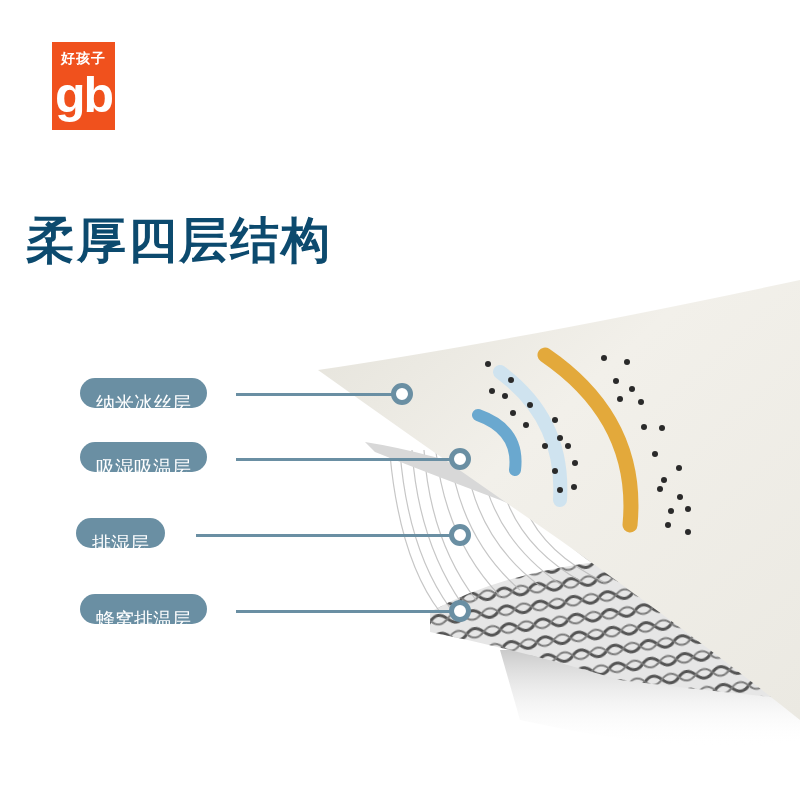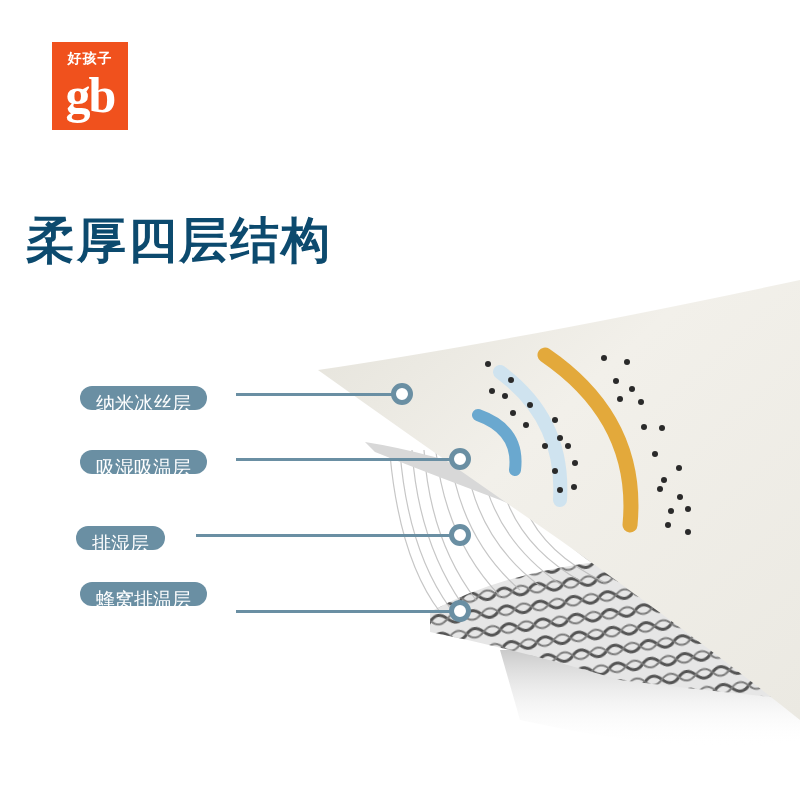--- a/index.html
+++ b/index.html
@@ -1,34 +1,34 @@
 <!DOCTYPE html>
 <html><head>
 <meta charset="utf-8">
 <style>
   * { margin: 0; padding: 0; box-sizing: border-box; }
   html, body { width: 800px; height: 800px; background: #ffffff; overflow: hidden; }
   body { position: relative; font-family: "DejaVu Sans", "Liberation Sans", sans-serif; }
 
   .logo {
-    position: absolute; left: 52px; top: 42px; width: 76px; height: 88px;
+    position: absolute; left: 52px; top: 42px; width: 63px; height: 88px;
     background: #f0511d; color: #fff; text-align: center;
   }
   .logo-cn { display: block; font-size: 14px; font-weight: bold; margin-top: 8px; letter-spacing: 1px; }
-  .logo-gb { display: block; font-size: 50px; font-weight: bold; line-height: 50px; margin-top: 2px; letter-spacing: -2px; font-family: Liberation Serif, serif; }
+  .logo-gb { display: block; font-size: 50px; font-weight: bold; line-height: 50px; margin-top: 2px; letter-spacing: -2px; font-family: Liberation Sans, sans-serif; }
 
   .headline { position: absolute; left: 26px; top: 212px; color: #0c4a6e; }
   .headline-line { display: block; font-size: 49px; font-weight: bold; line-height: 58px; letter-spacing: 2px; white-space: nowrap; }
 
   .scene { position: absolute; left: 0; top: 0; width: 800px; height: 800px; }
 
   .label {
-    position: absolute; height: 24px; border-radius: 17px;
+    position: absolute; height: 30px; border-radius: 17px;
     background: #6a8fa3; color: #ffffff; font-size: 19px;
-    line-height: 34px; padding: 0 16px; white-space: nowrap; margin-top: 8px;
+    line-height: 34px; padding: 8px 16px; white-space: nowrap;
   }
   .connector { position: absolute; height: 3px; background: #6a8fa3; }
   .node {
     position: absolute; width: 22px; height: 22px; border-radius: 50%;
     border: 5px solid #6a8fa3; background: #ffffff;
   }
 </style>
 </head>
 <body>
 
@@ -128,15 +128,15 @@
 <div class="node" style="left:391px; top:383px;"></div>
 
 <div class="label" style="left:80px; top:442px;text-decoration:underline;">吸湿吸温层</div>
 <div class="connector" style="left:236px; top:458px; width:216px;"></div>
 <div class="node" style="left:449px; top:448px;"></div>
 
 <div class="label" style="left:76px; top:518px;">排湿层</div>
 <div class="connector" style="left:196px; top:534px; width:256px;"></div>
 <div class="node" style="left:449px; top:524px;"></div>
 
-<div class="label" style="left:80px; top:574px;">蜂窝排温层</div>
+<div class="label" style="left:80px; top:594px;">蜂窝排温层</div>
 <div class="connector" style="left:236px; top:610px; width:216px;"></div>
 <div class="node" style="left:449px; top:600px;"></div>
 
 </body></html>

